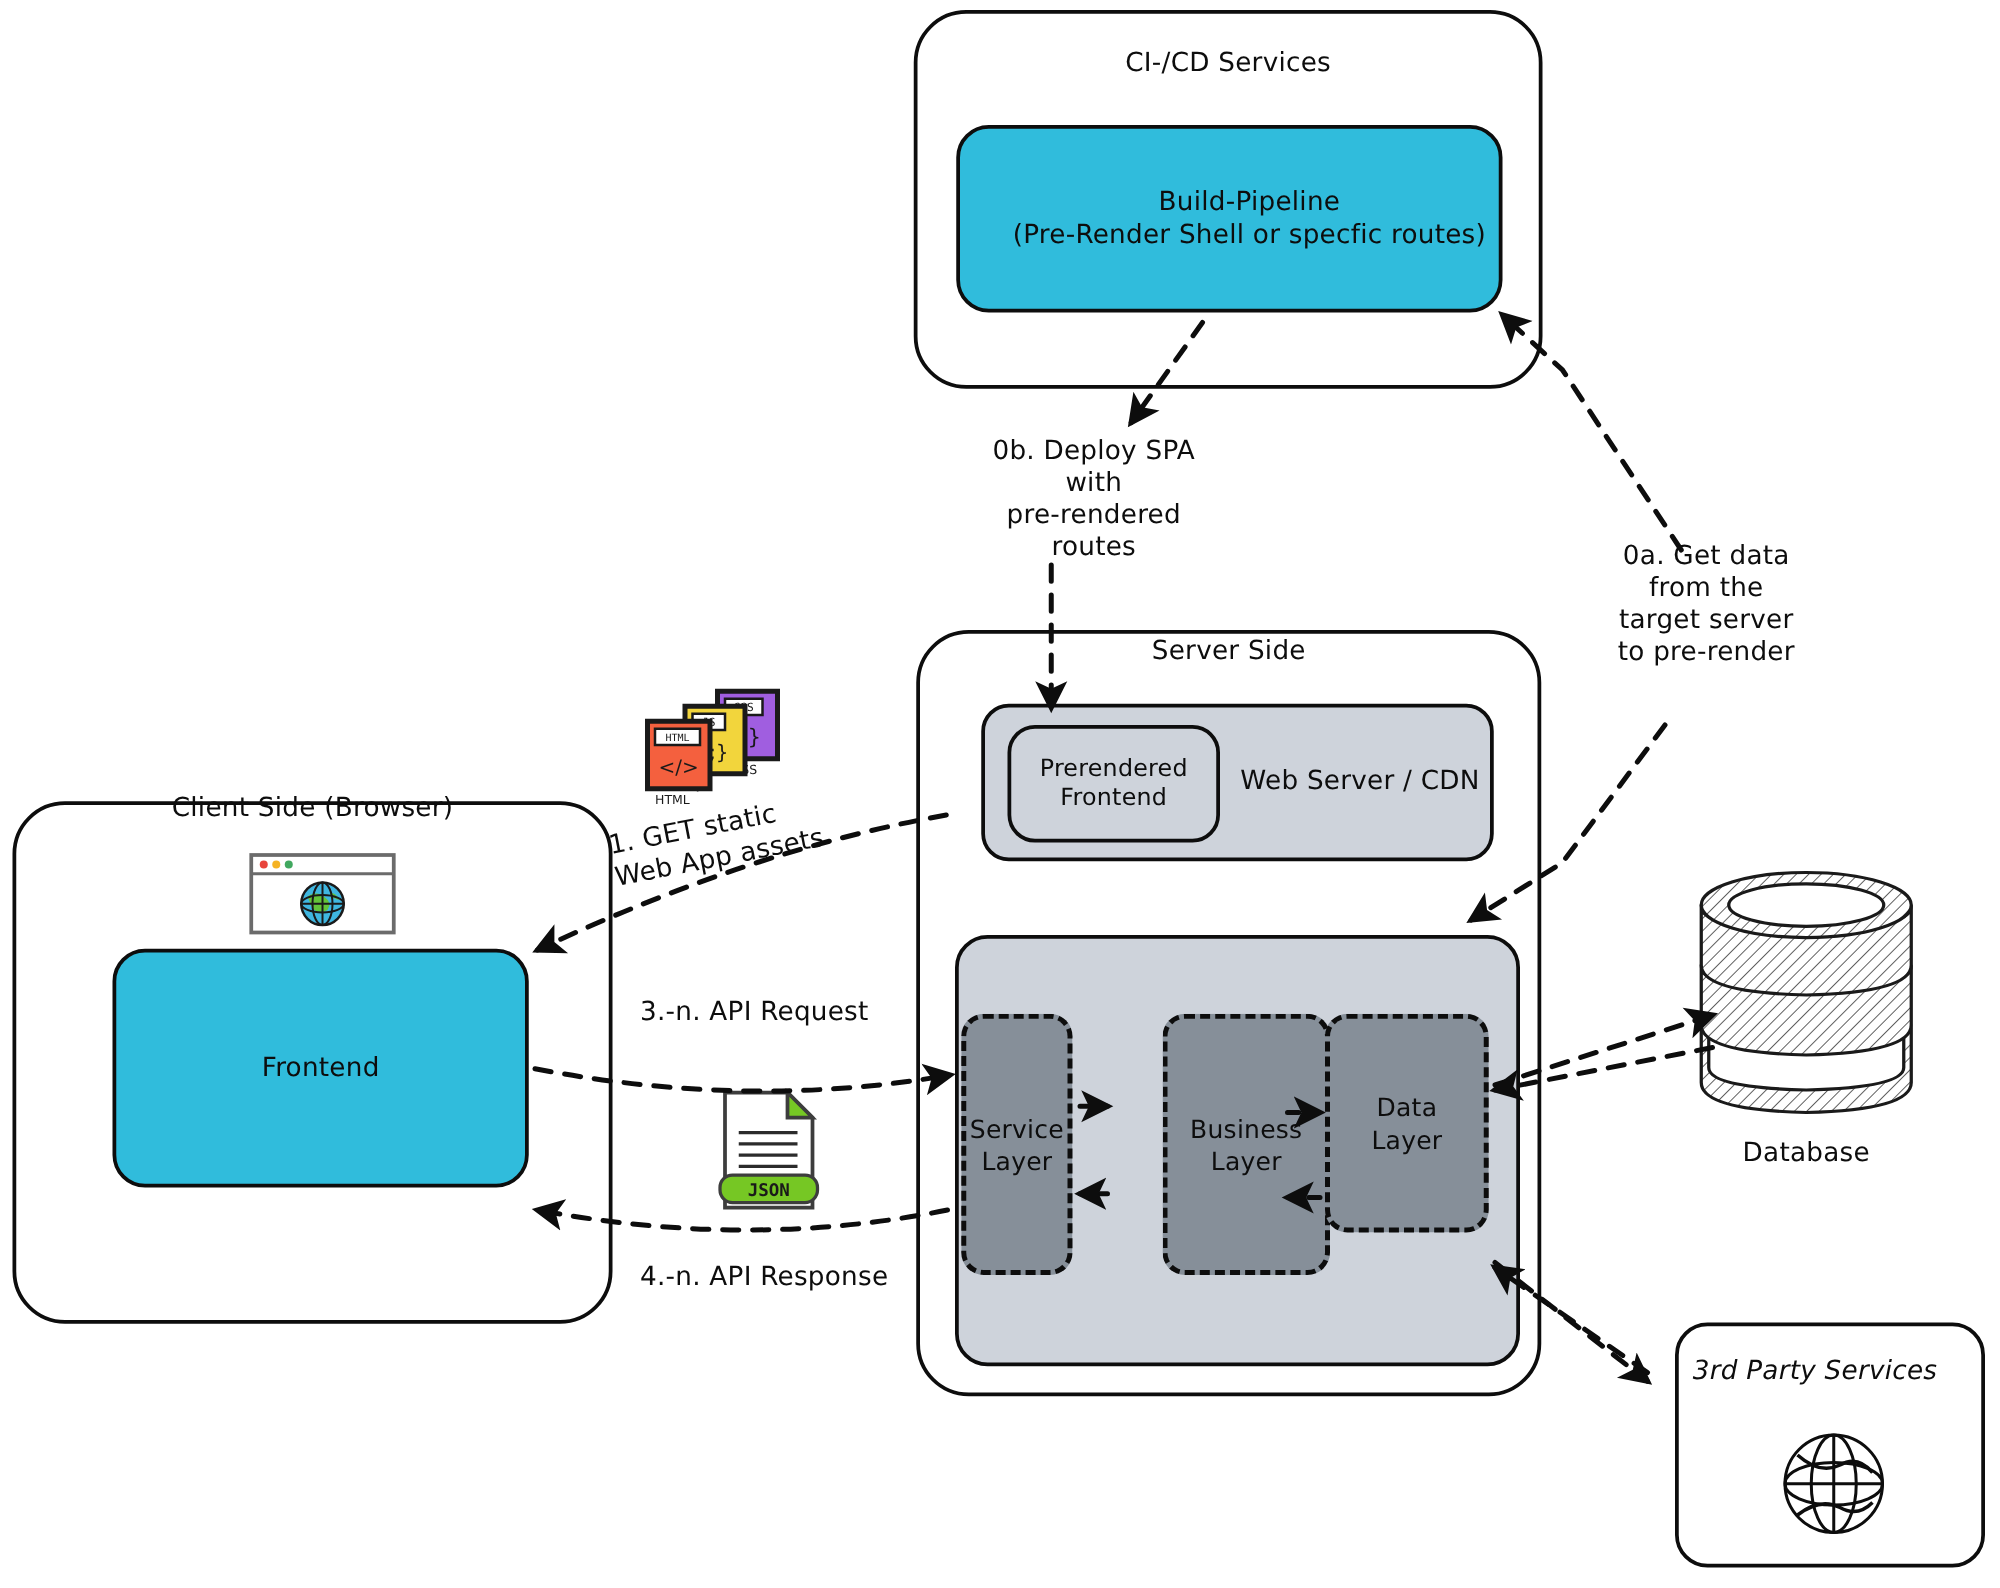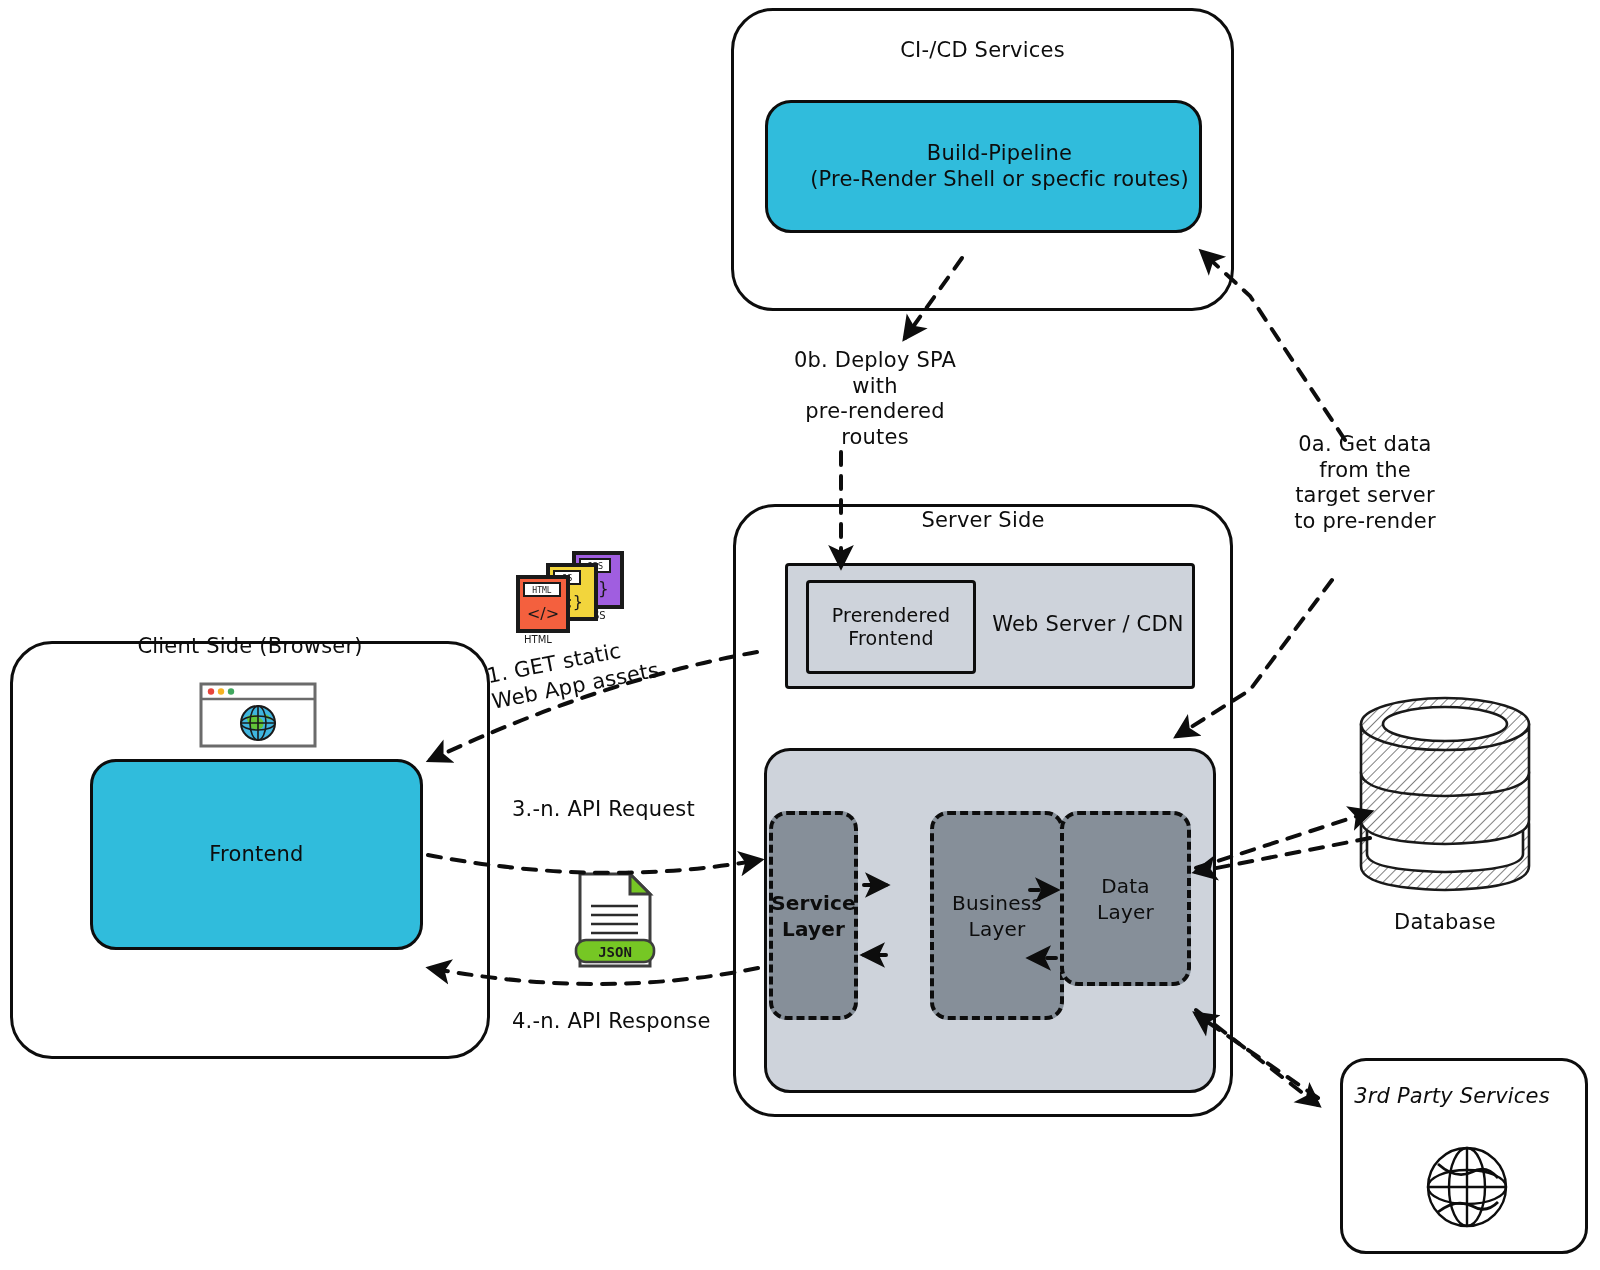--- a/index.html
+++ b/index.html
@@ -12,21 +12,21 @@
   #stage { position: relative; width: 1600px; height: 1270px; }
 
   
   .box {
     position: absolute;
     border: 3.5px solid #0d0d0d;
     background: #ffffff;
   }
   .r-lg { border-radius: 42px; }
   .r-md { border-radius: 26px; }
-  .r-sm { border-radius: 4px; }
+  .r-sm { border-radius: 22px; }
 
   .cyan { background: #30bcdc; }
   .gray-l { background: #ced3db; }
 
   .dashed-box {
     position: absolute;
     border: 4px dashed #0d0d0d;
     border-radius: 18px;
     background: #868f99;
   }
@@ -61,21 +61,21 @@
   svg.inline { position: absolute; overflow: visible; }
 </style>
 </head>
 <body>
 
 <div id="stage">
 
   <div class="box r-lg" style="left:731px; top:8px; width:503px; height:303px;"></div>
   <div class="lbl t-title" style="left:731px; top:38px; width:503px;">CI-/CD Services</div>
 
-  <div class="box r-md cyan centered" style="left:765px; top:100px; width:437px; height:133px;padding-left:32px;">
+  <div class="box r-md cyan centered" style="left:765px; top:100px; width:437px; height:150px;padding-left:32px;">
     <span class="lbl t-body" style="position:static; width:420px;">Build-Pipeline
 (Pre-Render Shell or specfic routes)</span>
   </div>
 
   <div class="box r-lg" style="left:10px; top:641px; width:480px; height:418px;"></div>
   <div class="lbl t-title" style="left:10px; top:634px; width:480px;">Client Side (Browser)</div>
 
   <div style="position:absolute; left:199px; top:682px; width:118px; height:66px;">
     <svg class="inline" width="118" height="66" viewBox="0 0 118 66">
       <rect x="2" y="2" width="114" height="62" fill="#ffffff" stroke="#6b6b6b" stroke-width="3"></rect>
@@ -106,21 +106,21 @@
   <div class="lbl t-body" style="left:980px; top:612px; width:216px;">Web Server / CDN</div>
 
   <div class="box r-sm gray-l centered" style="left:806px; top:580px; width:170px; height:94px;">
     <span class="lbl t-small" style="position:static;">Prerendered
 Frontend</span>
   </div>
 
   <div class="box r-md gray-l" style="left:764px; top:748px; width:452px; height:345px;"></div>
 
   <div class="dashed-box centered" style="left:769px; top:811px; width:89px; height:209px;">
-    <span class="lbl t-layer" style="position:static;font-weight:bold;">Service
+    <span class="lbl t-layer" style="position:static;">Service
 Layer</span>
   </div>
   <div class="dashed-box centered" style="left:890px; top:811px; width:134px; height:209px;margin-left:40px;">
     <span class="lbl t-layer" style="position:static;">Business
 Layer</span>
   </div>
   <div class="dashed-box centered" style="left:1060px; top:811px; width:131px; height:175px;">
     <span class="lbl t-layer" style="position:static;">Data
 Layer</span>
   </div>

